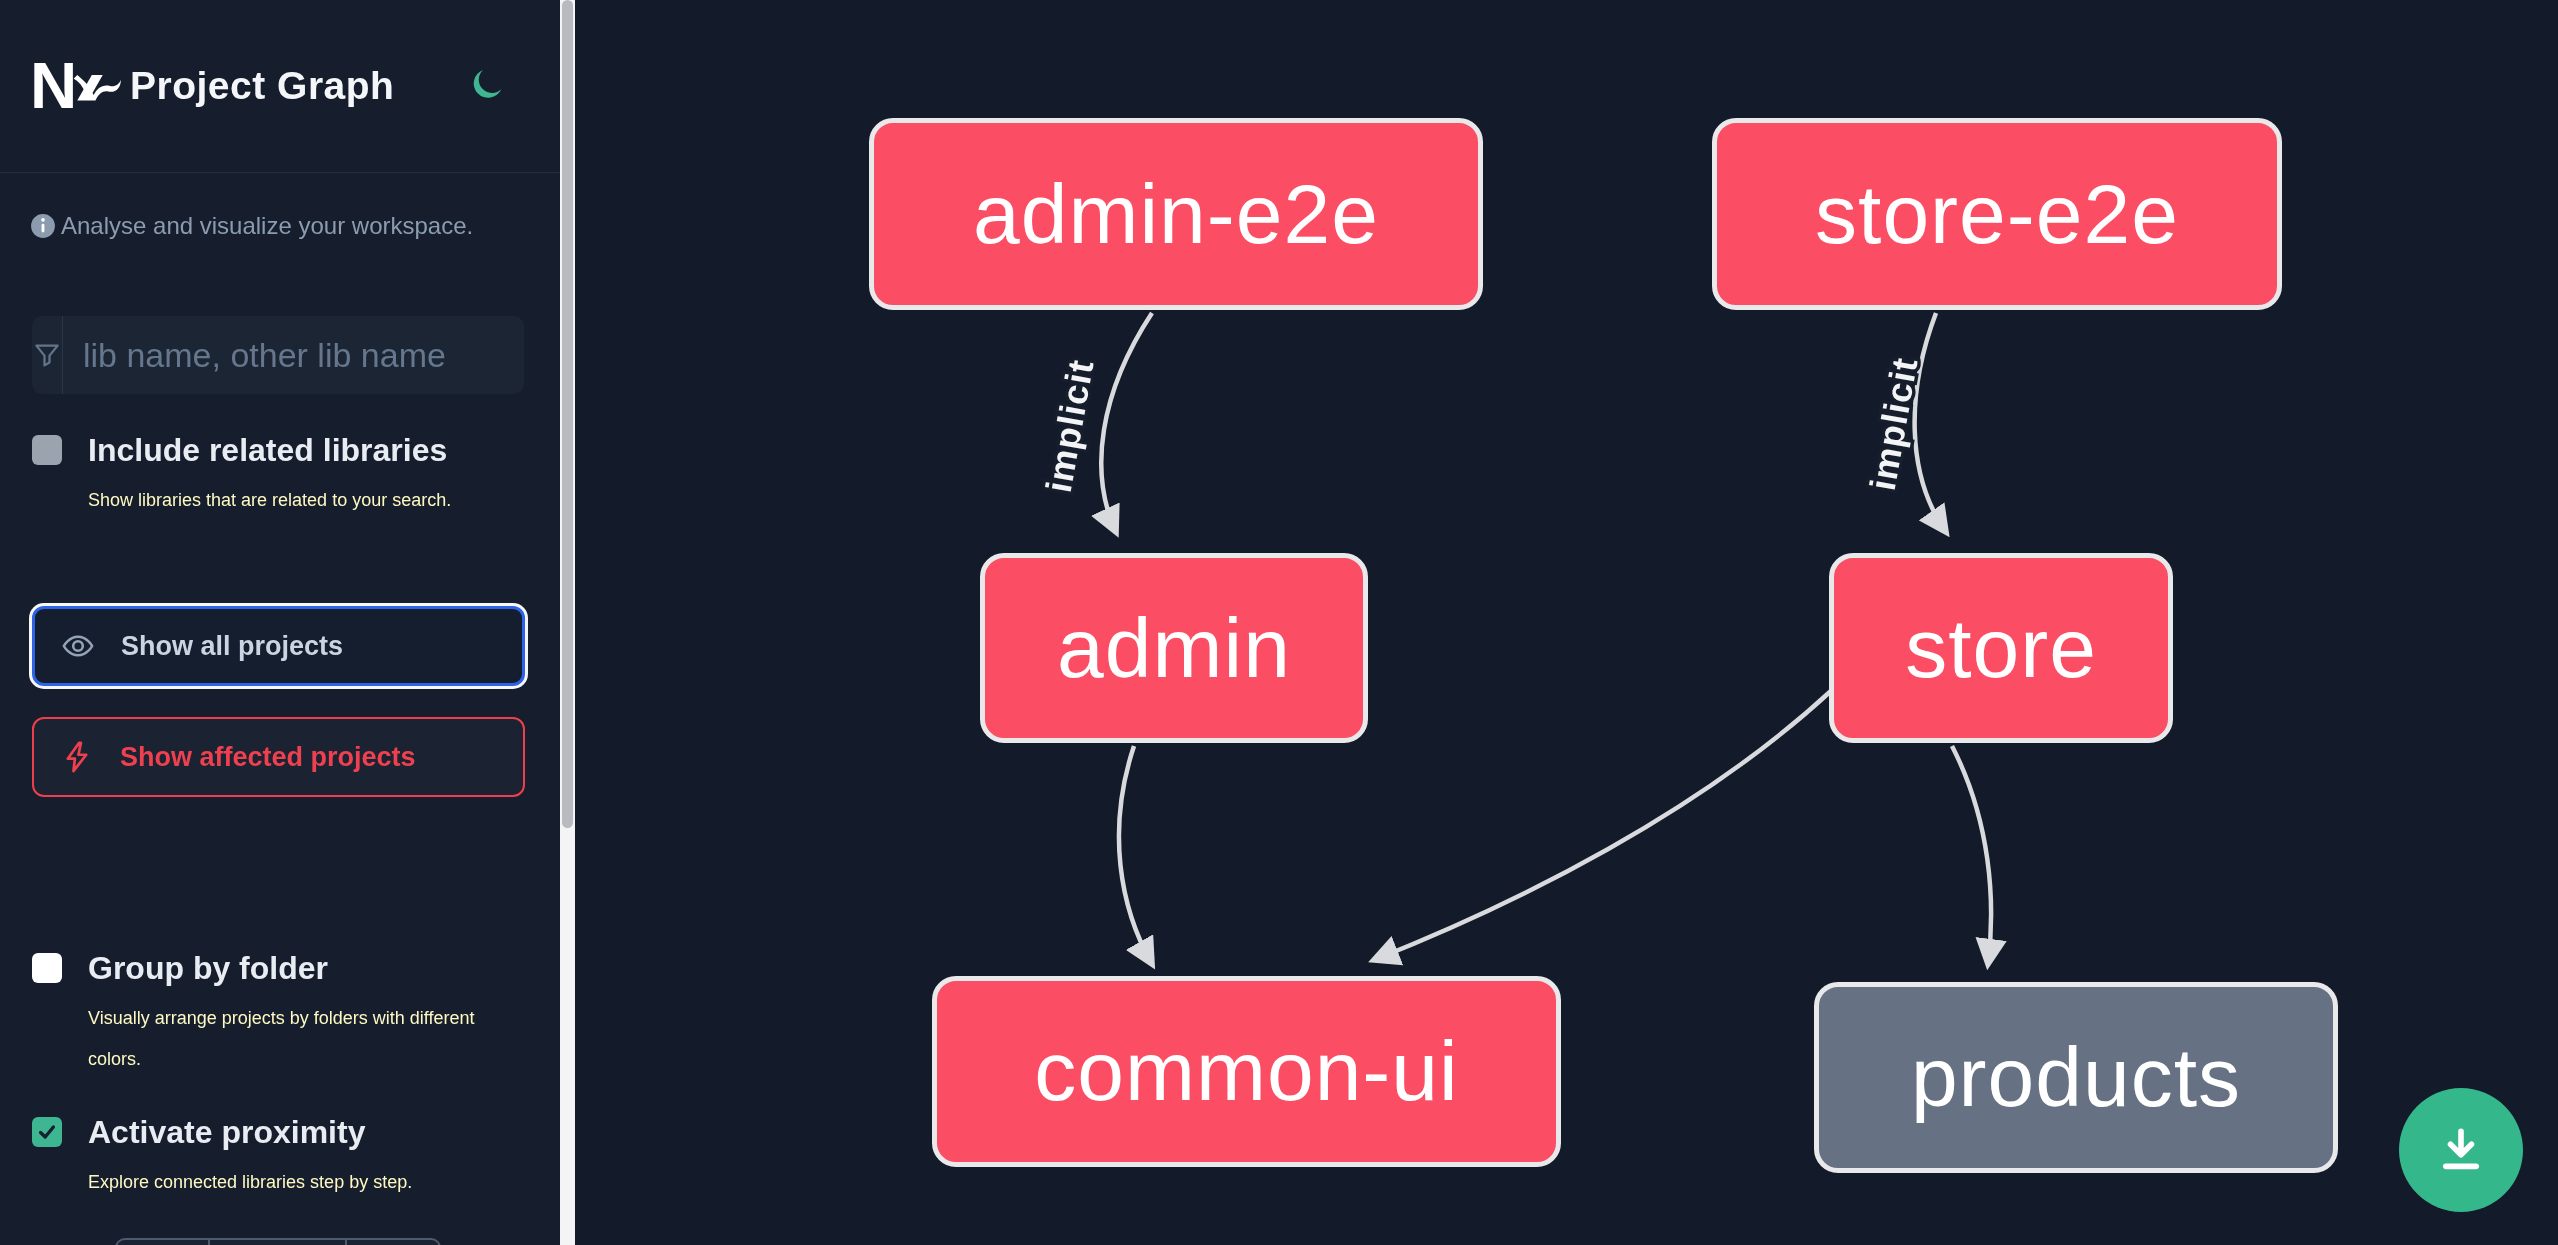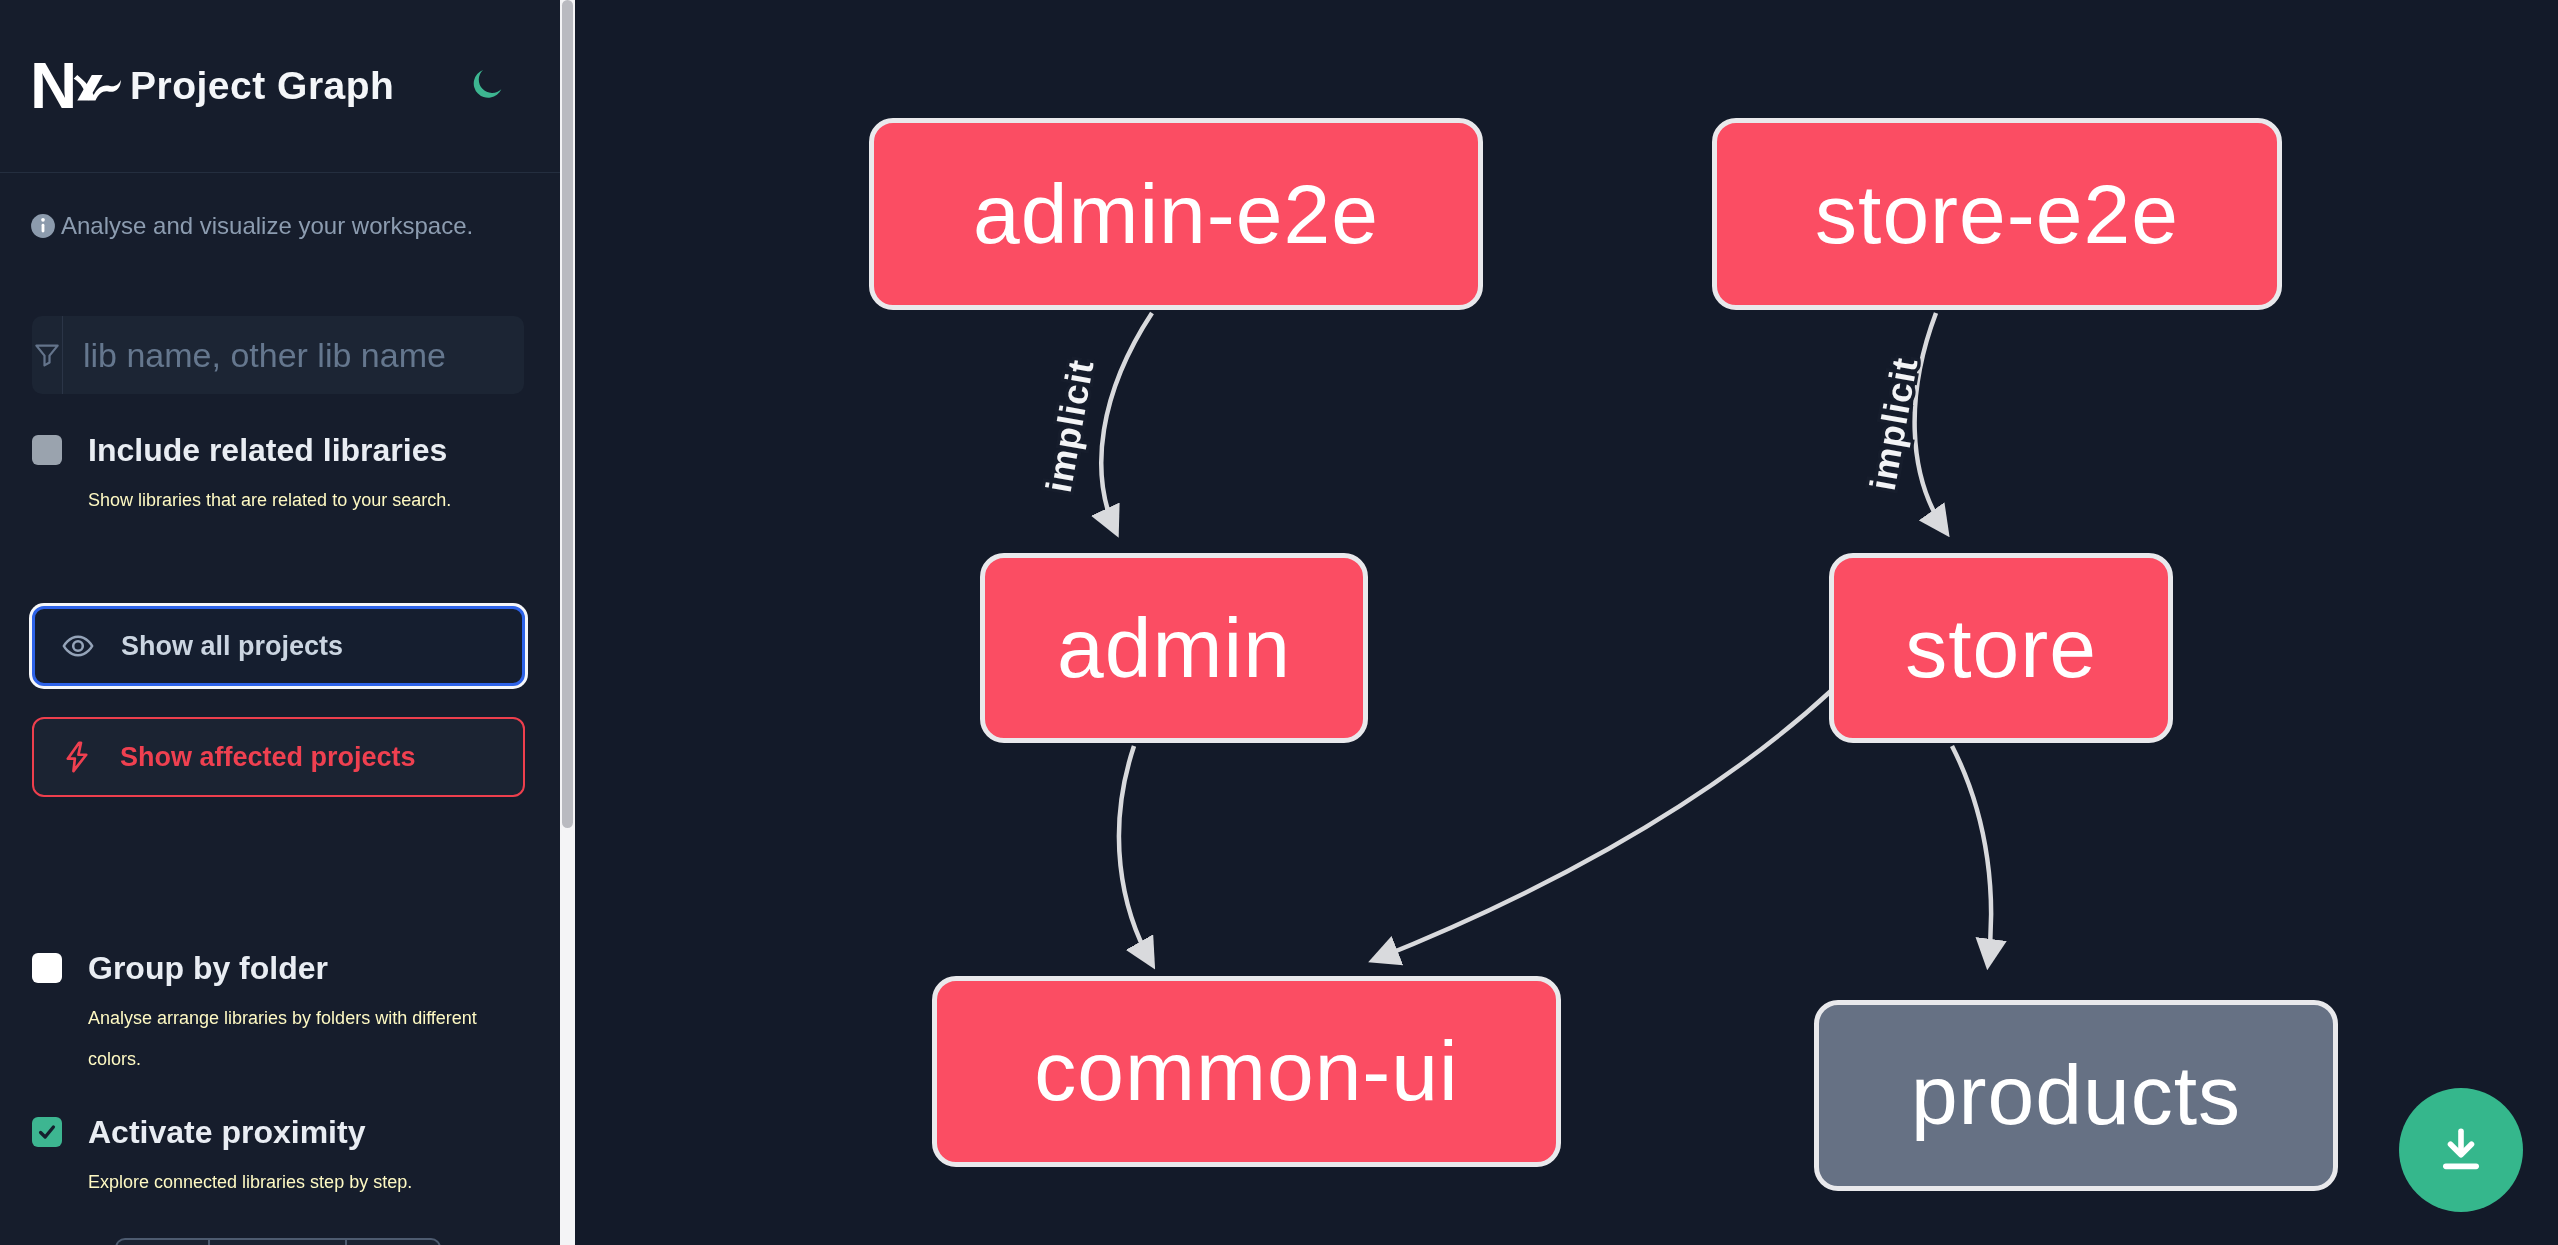--- a/index.html
+++ b/index.html
@@ -62,21 +62,21 @@
   .edges{position:absolute;left:0;top:0;z-index:1;pointer-events:none;}
   .node{position:absolute;z-index:2;display:flex;align-items:center;justify-content:center;
         background:#fb4d63;border:5px solid #e9e9ec;border-radius:24px;box-sizing:border-box;
         color:#ffffff;font-size:84px;letter-spacing:1px;cursor:pointer;}
   .node.gray{background:#667184;}
   .n-admin-e2e{left:869px;top:118px;width:614px;height:192px;}
   .n-store-e2e{left:1712px;top:118px;width:570px;height:192px;}
   .n-admin{left:980px;top:553px;width:388px;height:190px;}
   .n-store{left:1829px;top:553px;width:344px;height:190px;}
   .n-common-ui{left:932px;top:976px;width:629px;height:191px;}
-  .n-products{left:1814px;top:982px;width:524px;height:191px;margin-top:18px;}
+  .n-products{left:1814px;top:982px;width:524px;height:191px;}
 
   .edge-label{font-size:36px;font-weight:700;fill:#f3f4f6;stroke:#161d2c;stroke-width:7px;
               paint-order:stroke;letter-spacing:1px;font-family:"Liberation Sans",sans-serif;}
 
   .fab{position:absolute;left:2399px;top:1088px;width:124px;height:124px;border-radius:50%;
        background:#35b78c;border:none;z-index:5;display:flex;align-items:center;justify-content:center;cursor:pointer;}
 </style>
 </head>
 <body>
 
@@ -172,21 +172,21 @@
       <svg width="34" height="34" viewBox="0 0 24 24">
         <path d="M13.5 2 L5.5 13.2 H10.5 L9.5 22 L18.5 10.4 H13 L14.8 2 Z" fill="none" stroke="#ef4050" stroke-width="1.9" stroke-linejoin="round"></path>
       </svg>
       <span>Show affected projects</span>
     </button>
 
 
     <label class="check-row r2">
       <span class="cbox white"></span>
       <span class="check-label">Group by folder</span>
-      <span class="check-desc w2">Analyse arrange libraries by folders with different colors.</span>
+      <span class="check-desc w2">Visually arrange projects by folders with different colors.</span>
     </label>
 
     <label class="check-row r3">
       <span class="cbox green">
         <svg width="22" height="22" viewBox="0 0 24 24">
           <path d="M5 12.5 L10 17.5 L19 6.5" fill="none" stroke="#15202e" stroke-width="3.6" stroke-linecap="round" stroke-linejoin="round"></path>
         </svg>
       </span>
       <span class="check-label">Activate proximity</span>
       <span class="check-desc w3">Explore connected libraries step by step.</span>

